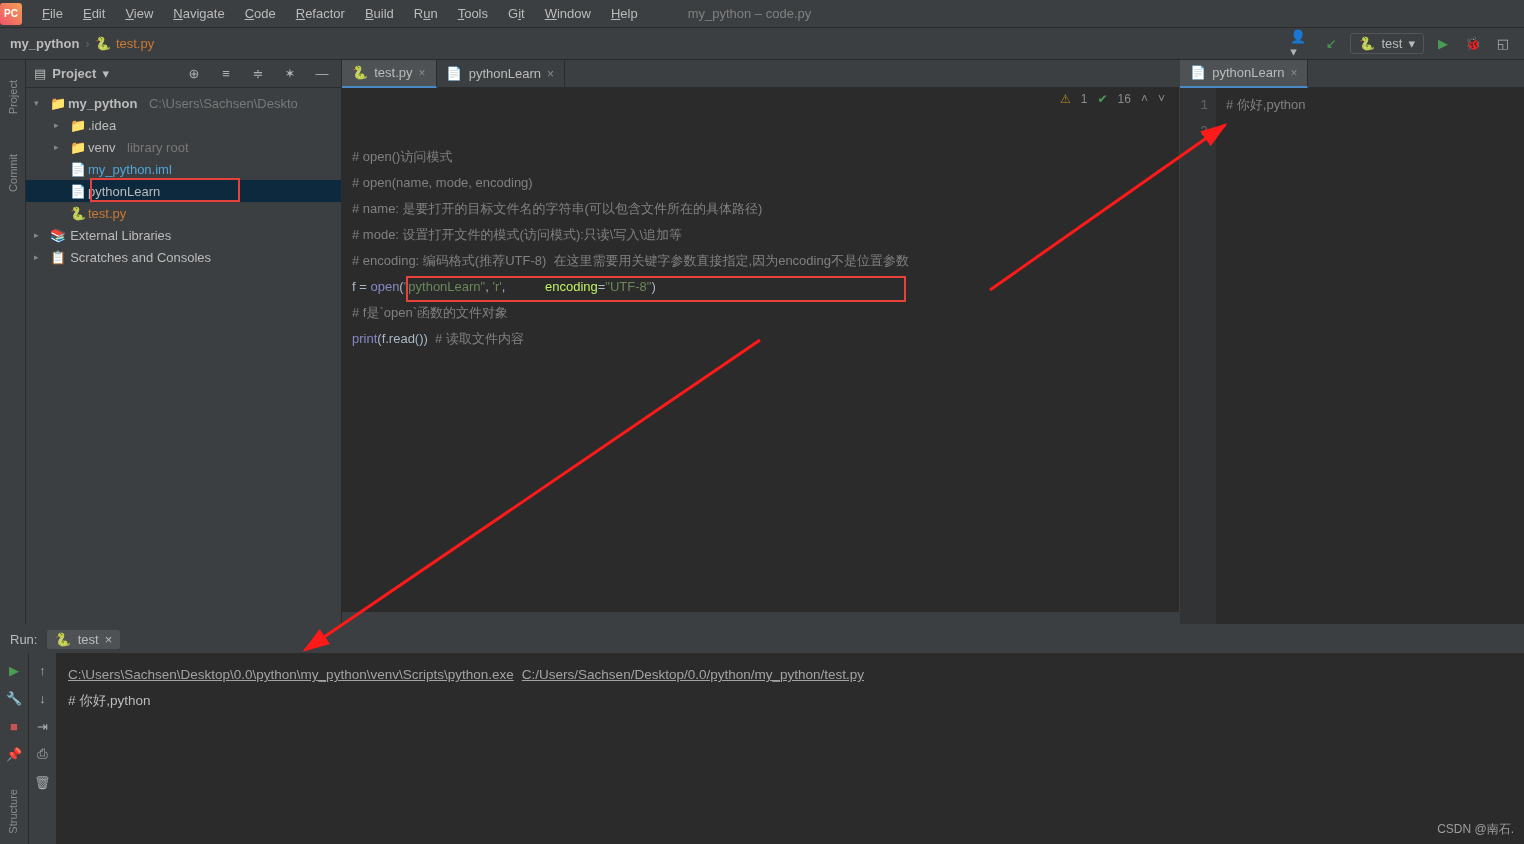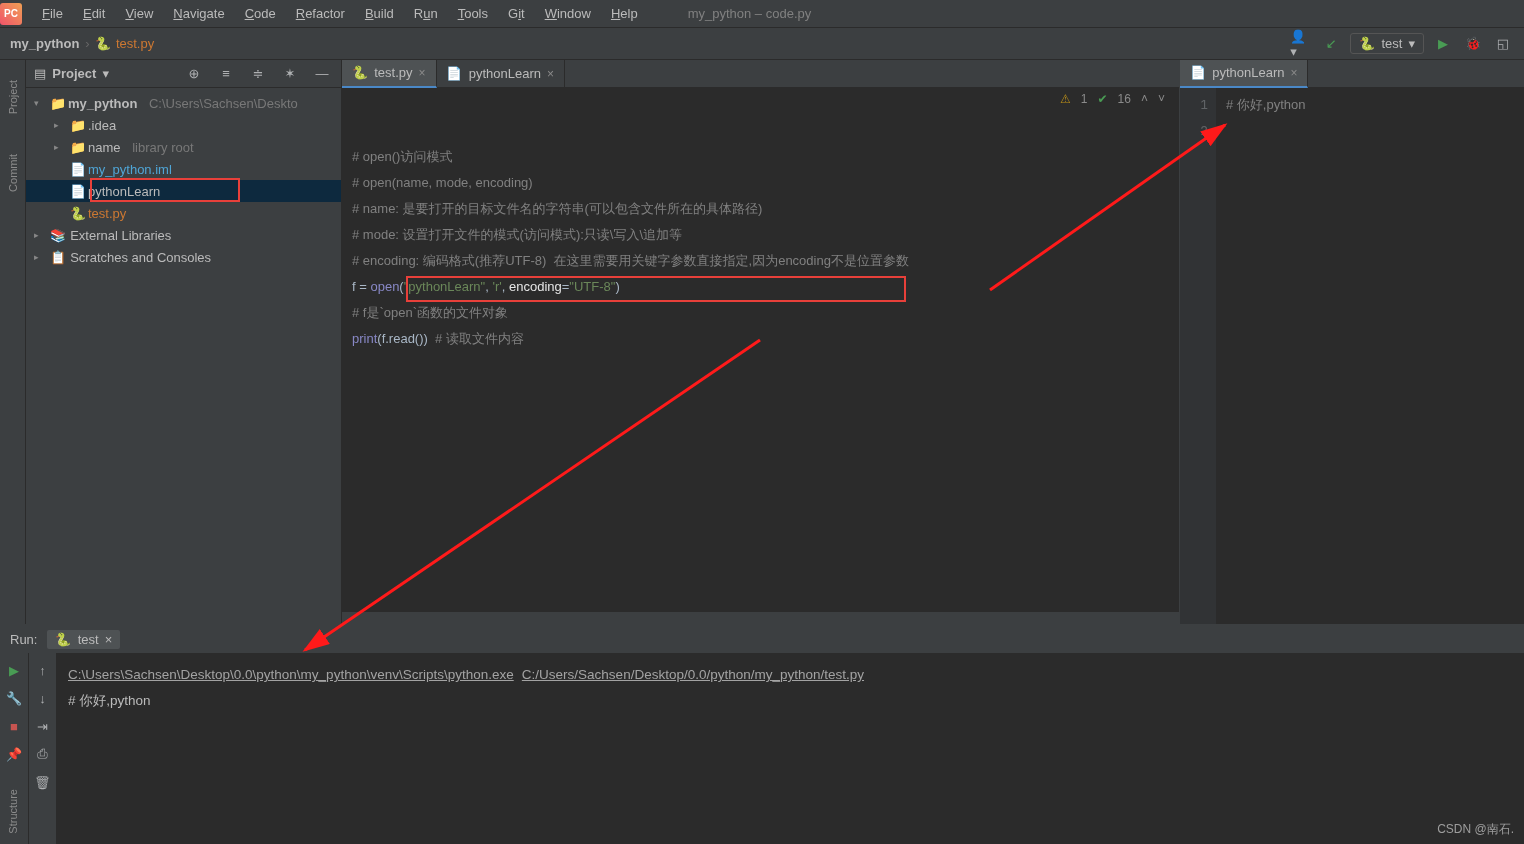--- a/index.html
+++ b/index.html
@@ -38,21 +38,21 @@
 .ed-col{flex:1;display:flex;flex-direction:column;border-right:1px solid #3c3f41;}
 .ed-col:last-child{border-right:none;flex:0 0 344px;}
 .tabs{height:28px;display:flex;align-items:center;background:#3c3f41;border-bottom:1px solid #2b2b2b;}
 .tab{height:28px;display:flex;align-items:center;padding:0 10px;gap:6px;cursor:pointer;color:#bbbbbb;border-right:1px solid #2b2b2b;}
 .tab.active{background:#4e5254;border-bottom:2px solid #4a88c7;}
 .tab .close{color:#8a8a8a;font-size:12px;}
 .ed-body{display:flex;flex:1;overflow:hidden;position:relative;}
 .gutter-nums{width:54px;background:#313335;color:#606366;text-align:right;padding:4px 8px 4px 0;font-family:"JetBrains Mono",Consolas,monospace;font-size:13px;line-height:26px;}
 .code{flex:1;padding:4px 10px;font-family:"JetBrains Mono",Consolas,monospace;font-size:13px;line-height:26px;overflow:auto;white-space:pre;}
 .code .cmt{color:#808080;}
-.code .kw{color:#e5e5e5;}
+.code .kw{color:#bef264;margin-left:36px;}
 .code .str{color:#6a8759;}
 .code .eq{color:#a9b7c6;}
 .code .builtin{color:#8888c6;}
 .hl-box{border:2px solid #e8403a;position:absolute;pointer-events:none;}
 .ed-status{position:absolute;top:4px;right:14px;display:flex;gap:10px;color:#8a8a8a;font-size:12px;align-items:center;}
 .ed-status .warn{color:#be9117;}
 .ed-status .chk{color:#499c54;}
 .bottom-panel{height:220px;background:#2b2b2b;display:flex;flex-direction:column;border-top:1px solid #3c3f41;}
 .run-header{height:28px;background:#3c3f41;display:flex;align-items:center;padding:0 10px;gap:10px;}
 .run-tab{display:flex;align-items:center;gap:6px;padding:2px 8px;background:#4e5254;border-radius:2px;}
@@ -136,21 +136,21 @@
         <b>my_python</b>&nbsp;<span class="dim">C:\Users\Sachsen\Deskto</span>
       </div>
       <div class="tree-row" style="padding-left:28px">
         <span class="arrow">▸</span>
         <span class="folder-ico">📁</span>
         <span>.idea</span>
       </div>
       <div class="tree-row" style="padding-left:28px">
         <span class="arrow">▸</span>
         <span class="folder-ico">📁</span>
-        <span>name</span>&nbsp;<span class="dim">library root</span>
+        <span>venv</span>&nbsp;<span class="dim">library root</span>
       </div>
       <div class="tree-row" style="padding-left:44px">
         <span class="file-ico">📄</span>
         <span style="color:#4fa5d6">my_python.iml</span>
       </div>
       <div class="tree-row sel" style="padding-left:44px;position:relative">
         <span class="file-ico">📄</span>
         <span>pythonLearn</span>
         <div class="hl-box" style="left:64px;top:-2px;width:150px;height:24px"></div>
       </div>

